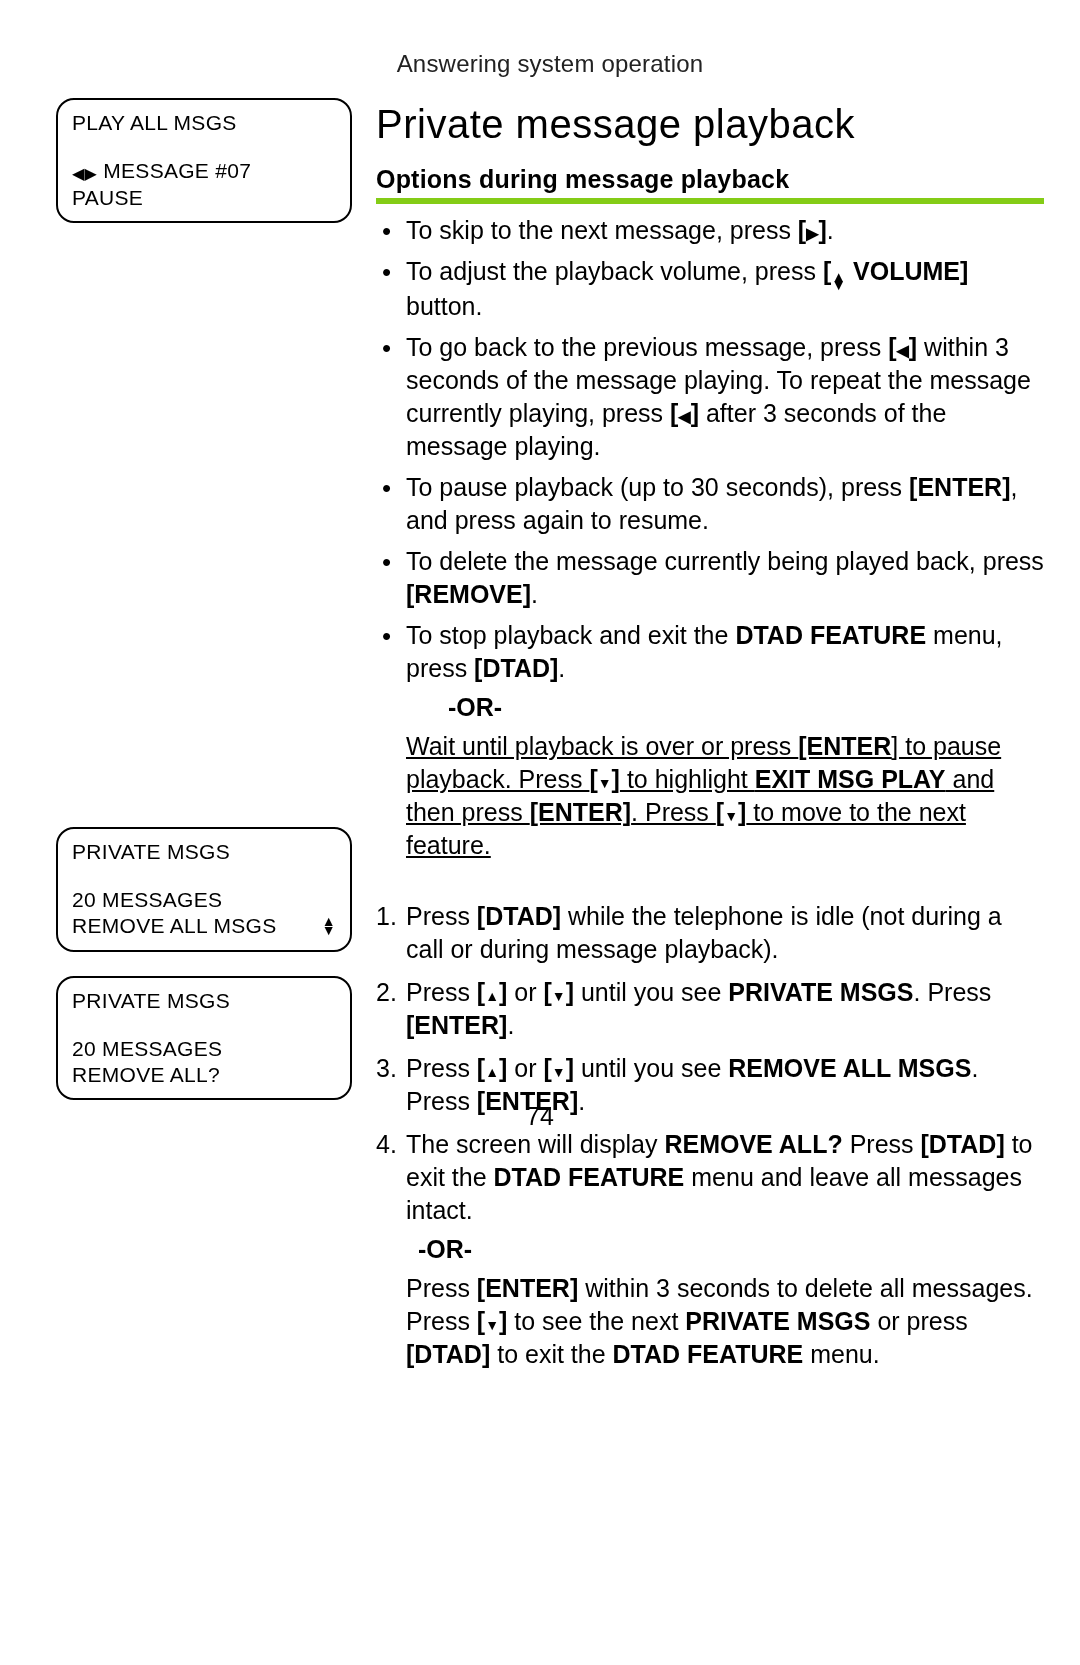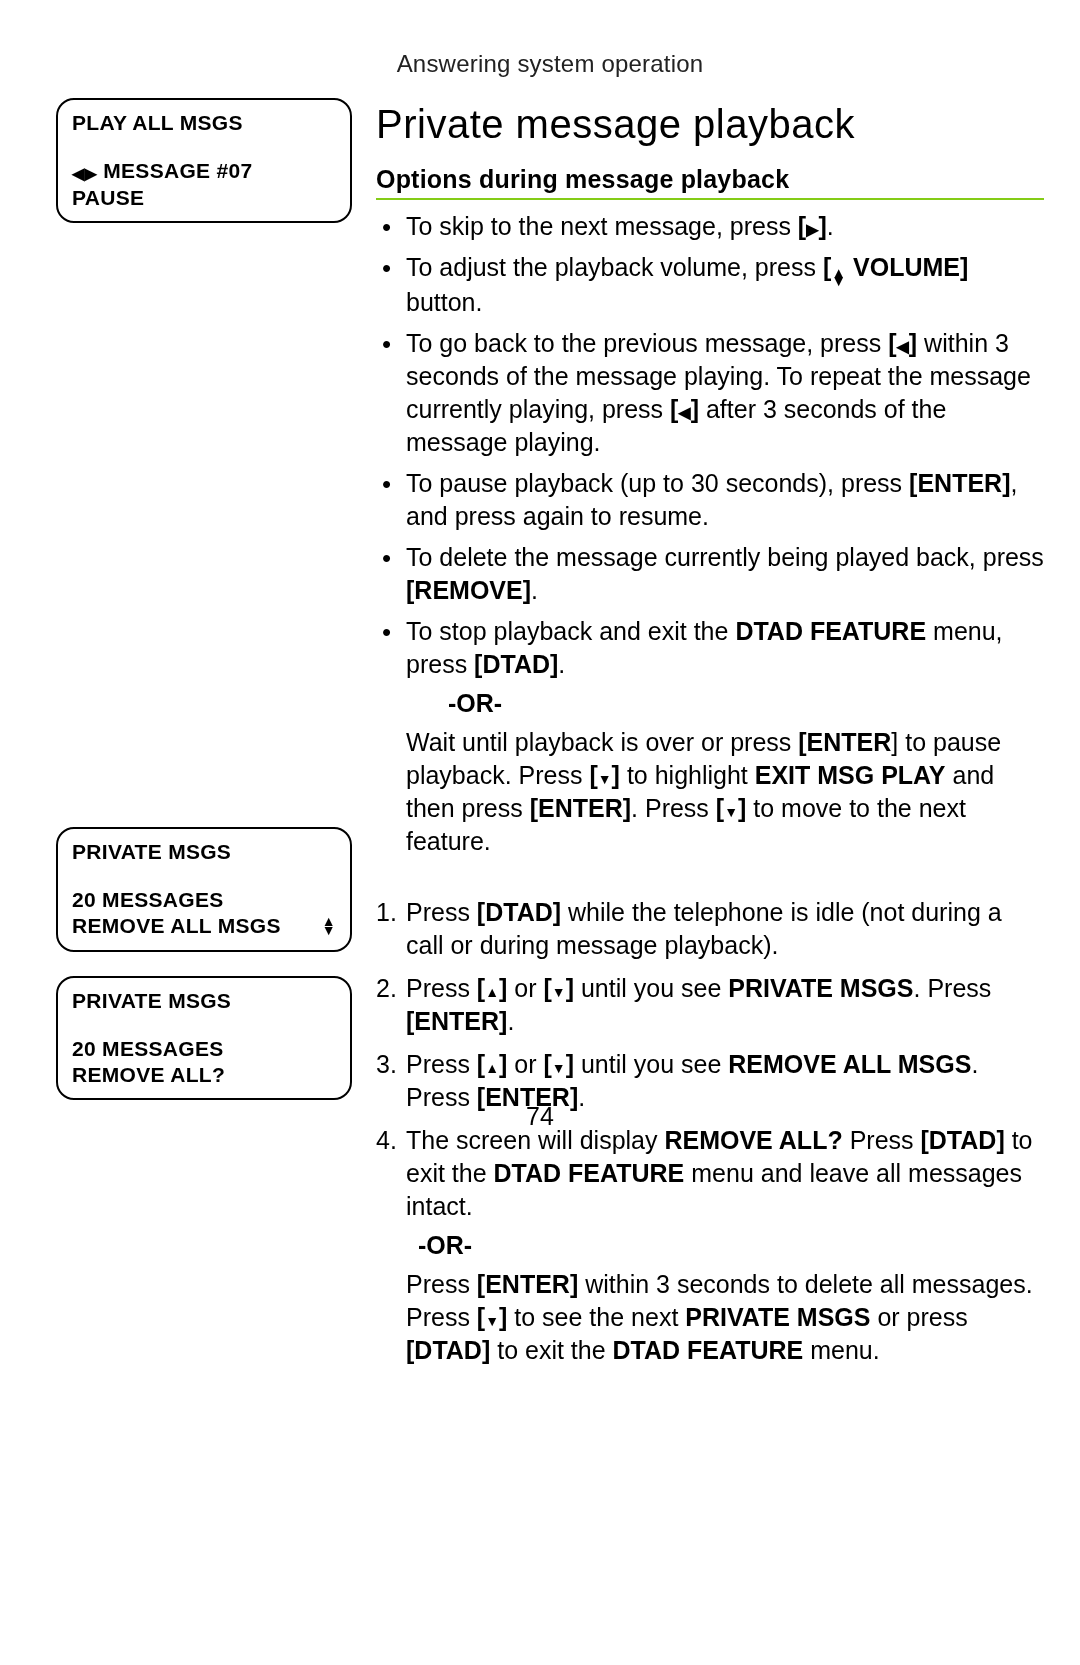--- a/index.html
+++ b/index.html
@@ -3,30 +3,30 @@
 <meta charset="utf-8">
 <style>
   * { box-sizing: border-box; margin: 0; padding: 0; }
   html, body { width: 1080px; height: 1665px; background: #fff; font-family: "Trebuchet MS", "Lucida Grande", Verdana, sans-serif; color: #000; }
   .page { position: relative; width: 1080px; height: 1171px; padding: 50px 36px 40px 56px; }
   .running-head { text-align: center; font-size: 24px; color: #222; margin-bottom: 20px; letter-spacing: 0.2px; }
   .columns { display: flex; flex-direction: row; }
   .sidecol { width: 310px; flex: 0 0 310px; padding-right: 24px; }
   .maincol { flex: 1 1 auto; padding-left: 10px; }
   .page-title { font-size: 40px; font-weight: 300; color: #000000; letter-spacing: 0.5px; margin: 4px 0 18px 0; }
-  .section-head { font-size: 25px; font-weight: 700; color: #000; border-bottom: 2px solid #84cc16; padding-bottom: 4px; margin: 18px 0 10px 0; letter-spacing: 0.2px; }
+  .section-head { font-size: 25px; font-weight: 700; color: #000; border-bottom: 6px solid #84cc16; padding-bottom: 4px; margin: 18px 0 10px 0; letter-spacing: 0.2px; }
   ul.bullets { list-style: none; padding-left: 30px; }
   ul.bullets > li { position: relative; font-size: 25px; line-height: 1.32; margin-bottom: 8px; color: #000; }
   ul.bullets > li::before { content: "•"; position: absolute; left: -24px; top: 0; font-size: 26px; }
   .sub { margin-left: 30px; font-size: 25px; line-height: 1.32; }
   .or { font-weight: 700; margin: 6px 0 6px 42px; font-size: 25px; }
   ol.steps { list-style: none; padding-left: 30px; counter-reset: stp; }
   ol.steps > li { position: relative; font-size: 25px; line-height: 1.32; margin-bottom: 10px; }
   ol.steps > li::before { counter-increment: stp; content: counter(stp) "."; position: absolute; left: -30px; top: 0; font-weight: 400; }
-  .lcd { border: 2px solid #000; border-radius: 18px; padding: 10px 14px 10px 14px; width: 296px; font-family: "Trebuchet MS", Verdana, sans-serif; font-size: 21px; line-height: 1.25; color: #000; margin-bottom: 24px; position: relative; letter-spacing: 0.3px; font-weight: bold; }
+  .lcd { border: 2px solid #000; border-radius: 18px; padding: 10px 14px 10px 14px; width: 296px; font-family: "Trebuchet MS", Verdana, sans-serif; font-size: 21px; line-height: 1.25; color: #000; margin-bottom: 24px; position: relative; letter-spacing: 0.3px; }
   .lcd .gap { height: 22px; }
   .lcd .row { display: flex; align-items: center; }
   .lcd .spacer { flex: 1; }
   .tri { display: inline-block; line-height: 1; }
   .arr-right::before { content: "▶"; font-size: 16px; }
   .arr-left::before  { content: "◀"; font-size: 16px; }
   .arr-up::before    { content: "▲"; font-size: 14px; }
   .arr-down::before  { content: "▼"; font-size: 14px; }
   .updown { display: inline-flex; flex-direction: column; line-height: 0.7; font-size: 14px; align-items: center; }
   .updown span:first-child::before { content: "▲"; }
@@ -109,21 +109,21 @@
         </li>
         <li>
           <span>To pause playback (up to 30 seconds), press </span><b>[ENTER]</b><span>, and press again to resume.</span>
         </li>
         <li>
           <span>To delete the message currently being played back, press </span><b>[REMOVE]</b><span>.</span>
         </li>
         <li>
           <span>To stop playback and exit the </span><b>DTAD FEATURE</b><span> menu, press </span><b>[DTAD]</b><span>.</span>
           <div class="or">-OR-</div>
-          <div class="sub" style="margin-left:0;">
+          <div class="sub" style="margin-left:0;text-decoration:underline;">
             <span>Wait until playback is over or press </span><b>[ENTER</b><span>] to pause playback. Press </span><b><span class="brkt">[</span><span class="tri arr-down"></span><span class="brkt">]</span></b><span> to highlight </span><b>EXIT MSG PLAY</b><span> and then press </span><b>[ENTER]</b><span>. Press </span><b><span class="brkt">[</span><span class="tri arr-down"></span><span class="brkt">]</span></b><span> to move to the next feature.</span>
           </div>
         </li>
       </ul>
 
       <div style="height:30px;"></div>
 
 
       <ol class="steps">
         <li>

